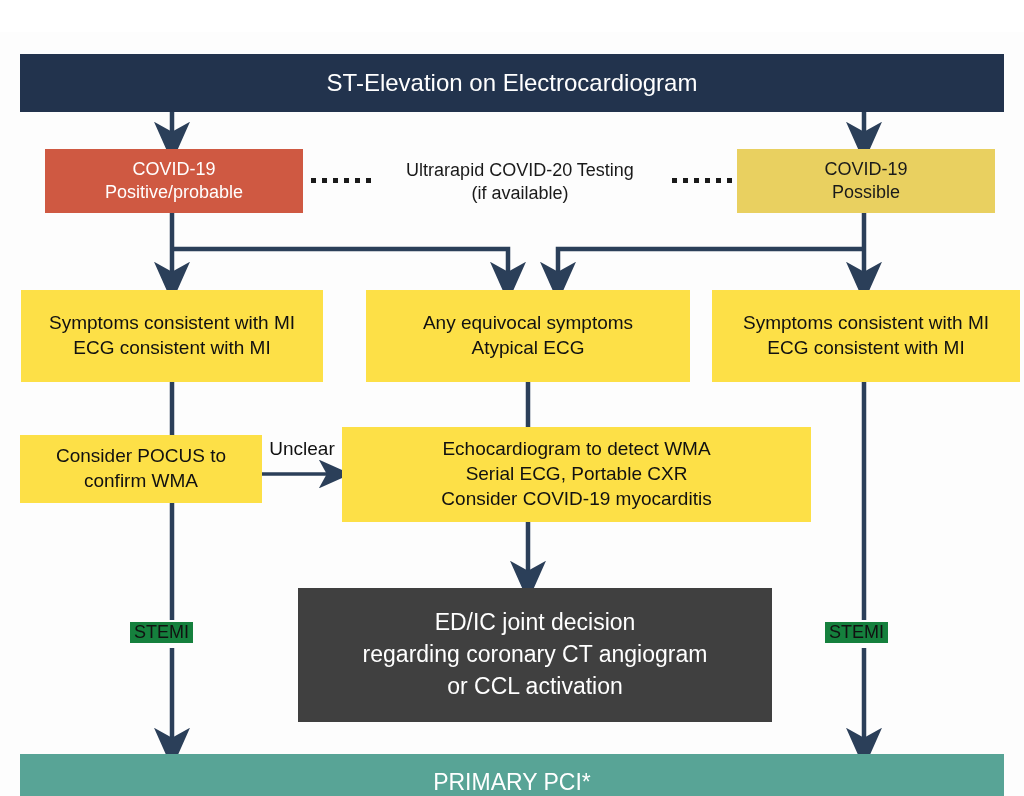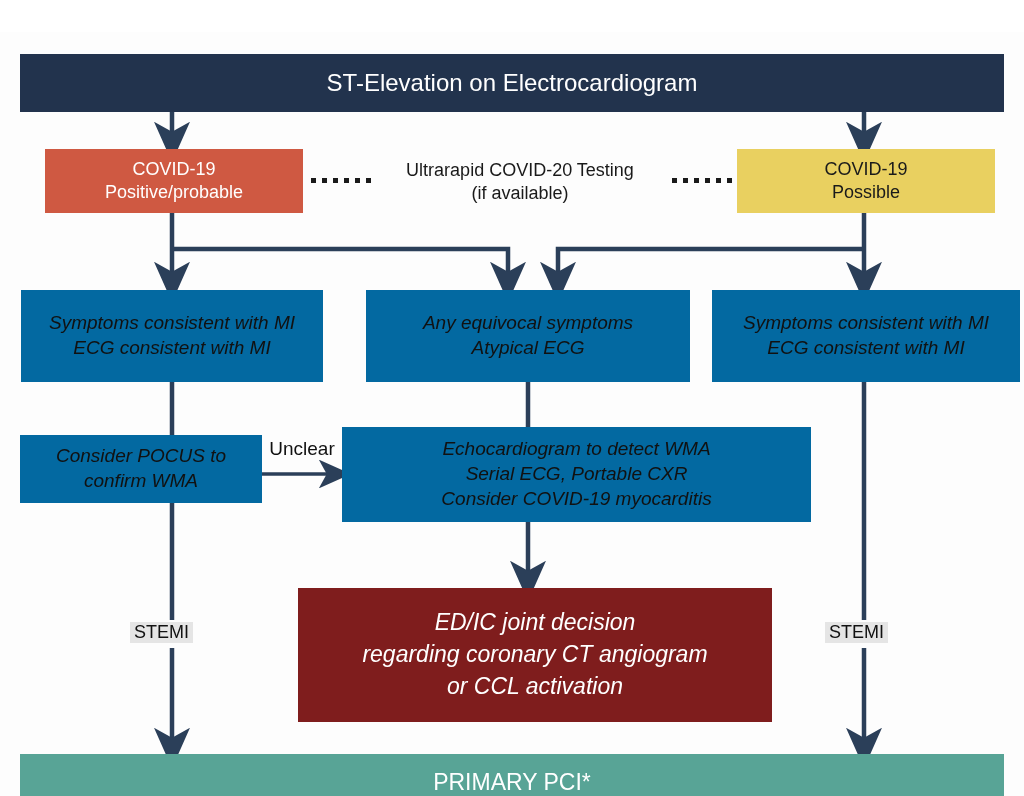--- a/index.html
+++ b/index.html
@@ -62,62 +62,60 @@
     top: 146px;
     height: 5px;
     background-image: repeating-linear-gradient(to right,
         #1a1a1a 0px, #1a1a1a 5px, rgba(0,0,0,0) 5px, rgba(0,0,0,0) 11px);
   }
   #dotline-left  { left: 311px; width: 63px; }
   #dotline-right { left: 672px; width: 63px; }
 
   
   .grey {
-    background: #0369a1;
+    background: #fde047;
     color: #111111;
     font-size: 19px;
-    font-style: italic;
   }
   #symptoms-left-box   { left: 21px;  top: 258px; width: 302px; height: 92px; }
   #symptoms-middle-box { left: 366px; top: 258px; width: 324px; height: 92px; }
   #symptoms-right-box  { left: 712px; top: 258px; width: 308px; height: 92px; }
 
   #pocus-box { left: 20px;  top: 403px; width: 242px; height: 68px; font-size: 19px; }
   #echo-box  { left: 342px; top: 395px; width: 469px; height: 95px; font-size: 19px; }
 
   #unclear-label {
     left: 262px; top: 401px; width: 80px; height: 32px;
     font-size: 19px; color: #111111;
     background: transparent;
   }
 
   
   #decision-box {
     left: 298px; top: 556px; width: 474px; height: 134px;
-    background: #7f1d1d;
+    background: #404040;
     color: #ffffff;
     font-size: 23px;
     line-height: 1.38;
-    font-style: italic;
   }
 
   
   #pci-bar {
     left: 20px; top: 722px; width: 984px; height: 58px;
     background: #58a496;
     color: #ffffff;
     font-size: 23px;
   }
 
   
   .edge-label {
     position: absolute;
     font-size: 18px;
     color: #111111;
-    background: #e5e5e5;
+    background: #15803d;
     padding: 0 4px;
     white-space: nowrap;
   }
   #stemi-left-label  { left: 130px; top: 590px; }
   #stemi-right-label { left: 825px; top: 590px; }
 
   
   #wires {
     position: absolute;
     left: 0; top: 0;

